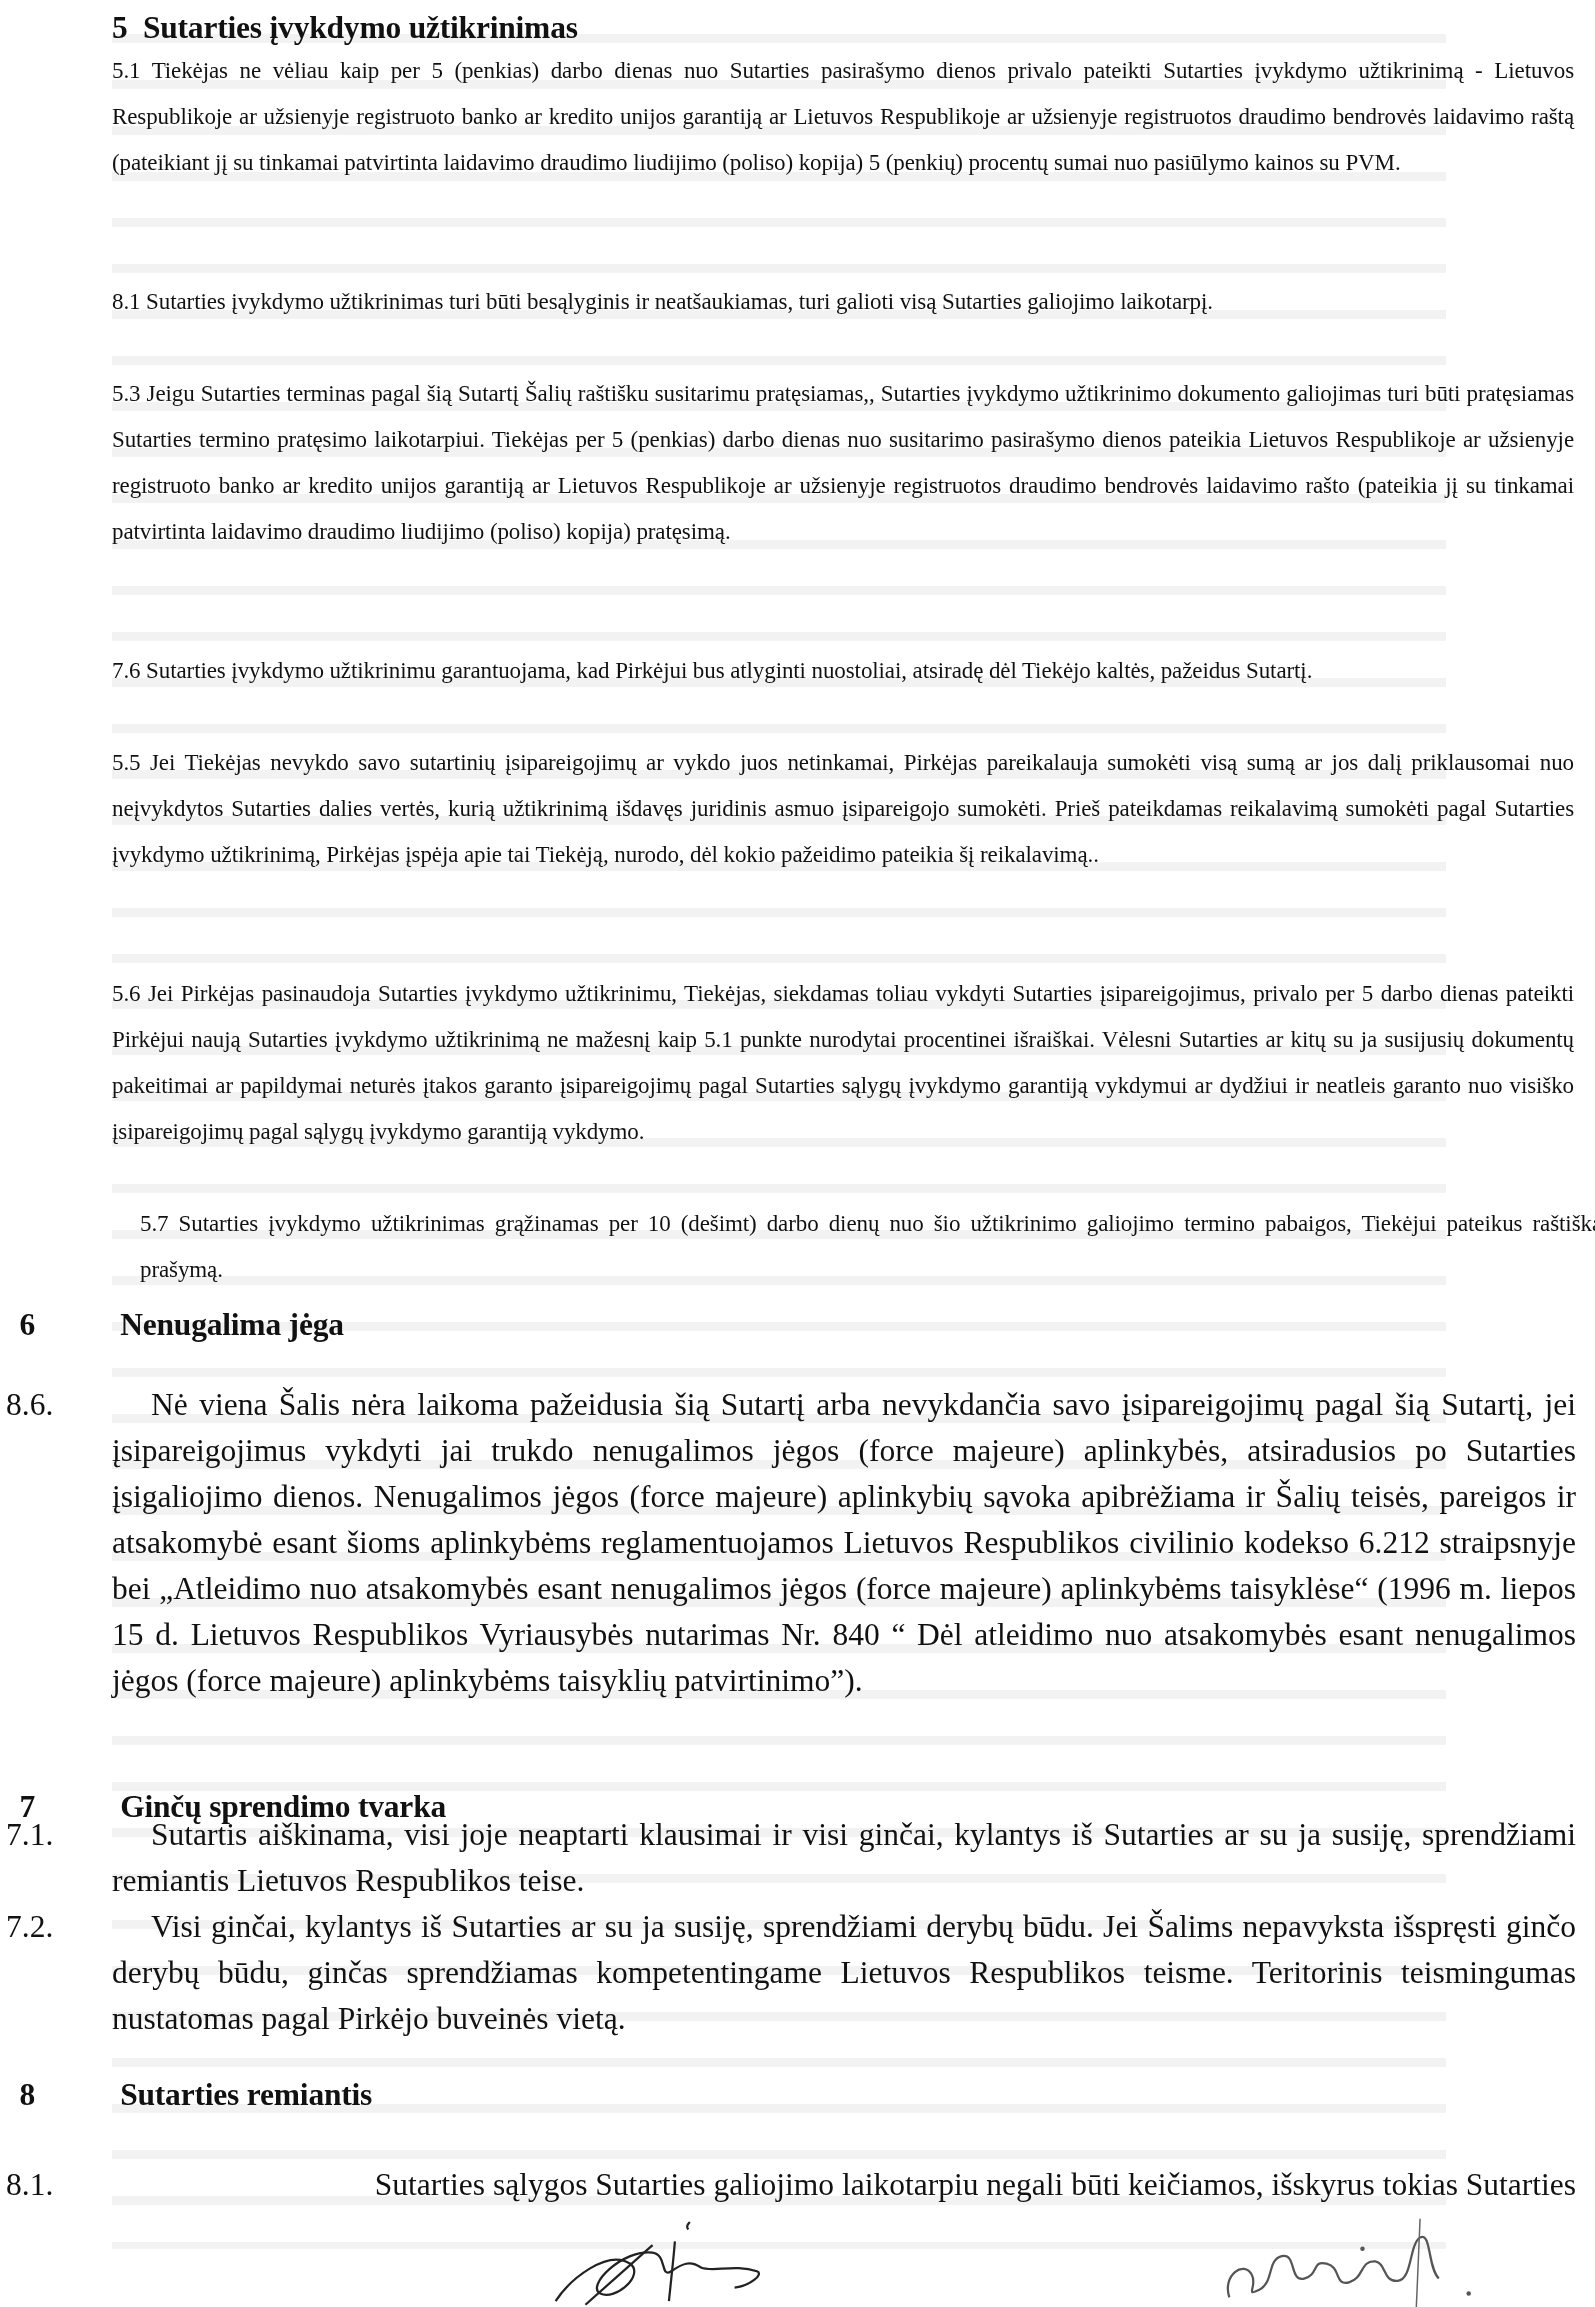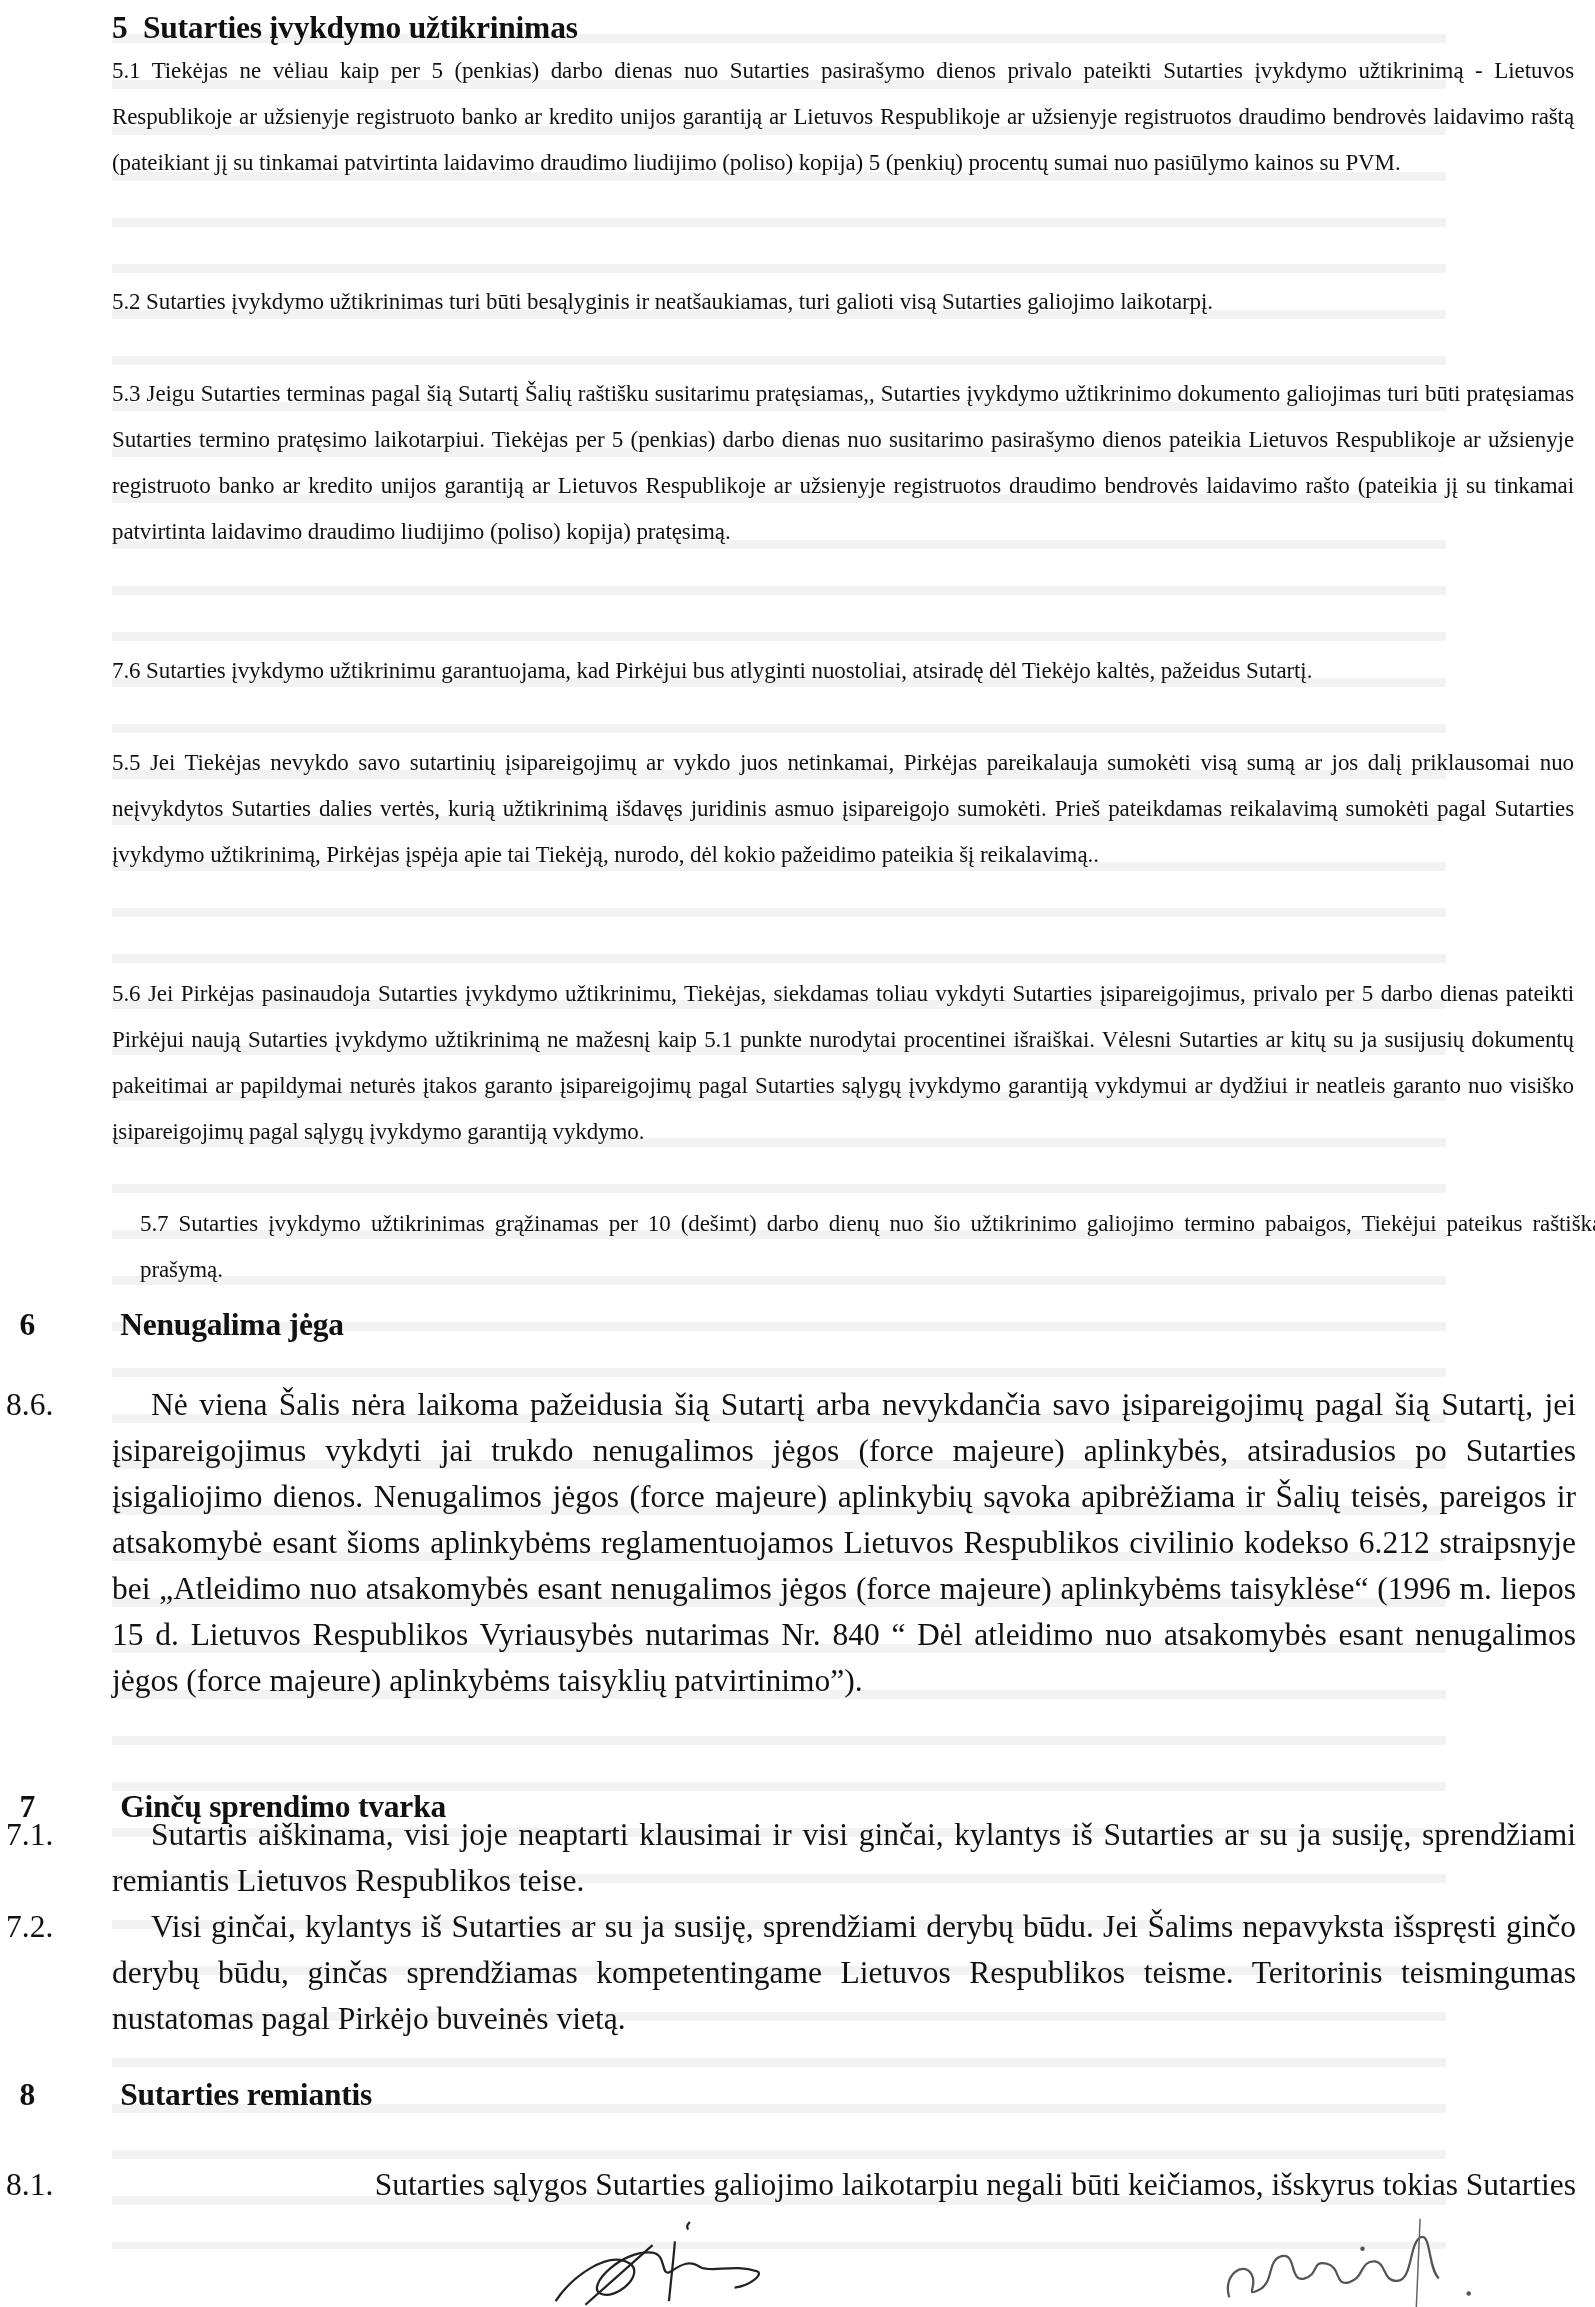--- a/index.html
+++ b/index.html
@@ -45,21 +45,21 @@
 
 <div class="page">
   <div class="ghost"></div>
 
   <div class="heading" style="left:112px; top:9px;text-align:right;">
     <span class="num">5</span>&nbsp;
     <span class="title">Sutarties įvykdymo užtikrinimas</span>
   </div>
 
   <div class="para" style="top:48px;">5.1 Tiekėjas ne vėliau kaip per 5 (penkias) darbo dienas nuo Sutarties pasirašymo dienos privalo pateikti Sutarties įvykdymo užtikrinimą - Lietuvos Respublikoje ar užsienyje registruoto banko ar kredito unijos garantiją ar Lietuvos Respublikoje ar užsienyje registruotos draudimo bendrovės laidavimo raštą (pateikiant jį su tinkamai patvirtinta laidavimo draudimo liudijimo (poliso) kopija) 5 (penkių) procentų sumai nuo pasiūlymo kainos su PVM.</div>
-  <div class="para" style="top:279px;">5.2 Sutarties įvykdymo užtikrinimas turi būti besąlyginis ir neatšaukiamas, turi galioti visą Sutarties galiojimo laikotarpį.</div>
+  <div class="para" style="top:279px;">8.1 Sutarties įvykdymo užtikrinimas turi būti besąlyginis ir neatšaukiamas, turi galioti visą Sutarties galiojimo laikotarpį.</div>
   <div class="para" style="top:371px;">5.3 Jeigu Sutarties terminas pagal šią Sutartį Šalių raštišku susitarimu pratęsiamas,, Sutarties įvykdymo užtikrinimo dokumento galiojimas turi būti pratęsiamas Sutarties termino pratęsimo laikotarpiui. Tiekėjas per 5 (penkias) darbo dienas nuo susitarimo pasirašymo dienos pateikia Lietuvos Respublikoje ar užsienyje registruoto banko ar kredito unijos garantiją ar Lietuvos Respublikoje ar užsienyje registruotos draudimo bendrovės laidavimo rašto (pateikia jį su tinkamai patvirtinta laidavimo draudimo liudijimo (poliso) kopija) pratęsimą.</div>
   <div class="para" style="top:648px;">7.6 Sutarties įvykdymo užtikrinimu garantuojama, kad Pirkėjui bus atlyginti nuostoliai, atsiradę dėl Tiekėjo kaltės, pažeidus Sutartį.</div>
   <div class="para" style="top:740px;">5.5 Jei Tiekėjas nevykdo savo sutartinių įsipareigojimų ar vykdo juos netinkamai, Pirkėjas pareikalauja sumokėti visą sumą ar jos dalį priklausomai nuo neįvykdytos Sutarties dalies vertės, kurią užtikrinimą išdavęs juridinis asmuo įsipareigojo sumokėti. Prieš pateikdamas reikalavimą sumokėti pagal Sutarties įvykdymo užtikrinimą, Pirkėjas įspėja apie tai Tiekėją, nurodo, dėl kokio pažeidimo pateikia šį reikalavimą..</div>
   <div class="para" style="top:971px;">5.6 Jei Pirkėjas pasinaudoja Sutarties įvykdymo užtikrinimu, Tiekėjas, siekdamas toliau vykdyti Sutarties įsipareigojimus, privalo per 5 darbo dienas pateikti Pirkėjui naują Sutarties įvykdymo užtikrinimą ne mažesnį kaip 5.1 punkte nurodytai procentinei išraiškai. Vėlesni Sutarties ar kitų su ja susijusių dokumentų pakeitimai ar papildymai neturės įtakos garanto įsipareigojimų pagal Sutarties sąlygų įvykdymo garantiją vykdymui ar dydžiui ir neatleis garanto nuo visiško įsipareigojimų pagal sąlygų įvykdymo garantiją vykdymo.</div>
   <div class="para" style="top:1201px;margin-left:28px;">5.7 Sutarties įvykdymo užtikrinimas grąžinamas per 10 (dešimt) darbo dienų nuo šio užtikrinimo galiojimo termino pabaigos, Tiekėjui pateikus raštišką prašymą.</div>
 
   <div class="heading" style="left:19.5px; top:1306px;">
     <span class="num" style="width:93px;">6</span>
     <span class="title">Nenugalima jėga</span>
   </div>

